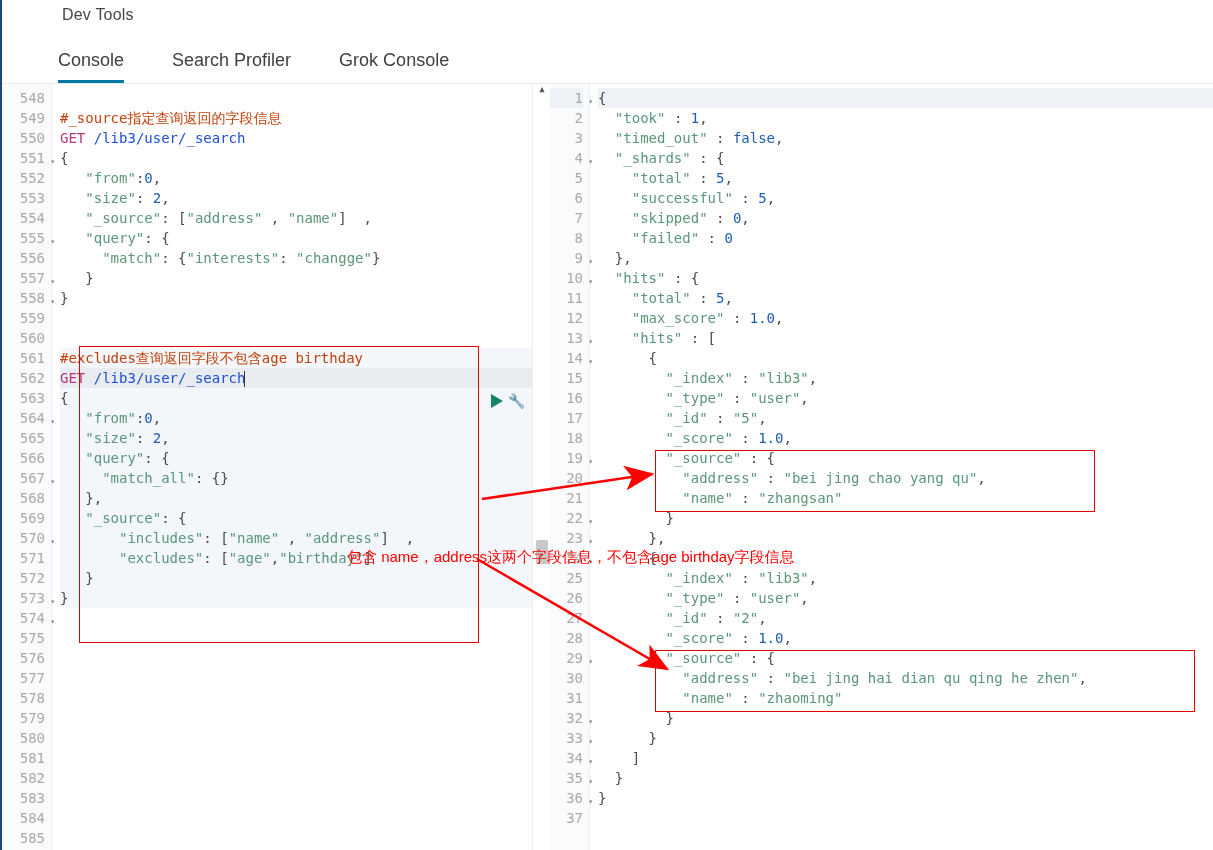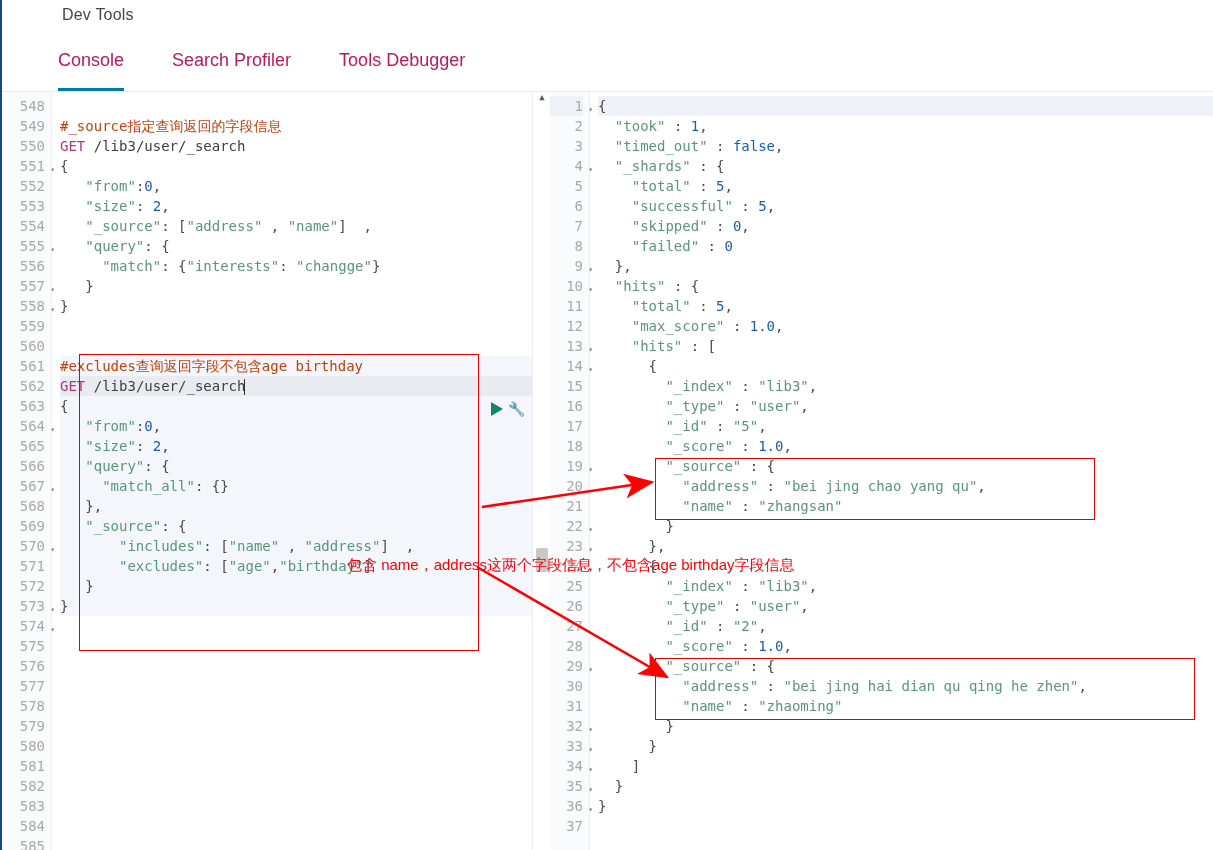--- a/index.html
+++ b/index.html
@@ -4,37 +4,37 @@
 <style>
   * { box-sizing: border-box; margin: 0; padding: 0; }
   html, body { width: 1213px; height: 850px; font-family: Consolas, Menlo, monospace; background: #fff; overflow: hidden; }
   .root { display: flex; flex-direction: column; height: 100%; border-left: 2px solid #1a4784; }
 
   
   .header { padding: 4px 0 0 28px; }
   .title { font: 16px/22px "Segoe UI", Arial, sans-serif; color: #464646; letter-spacing: .2px; margin-left: 32px; }
 
   .tabs { display: flex; gap: 48px; padding: 22px 12px 0 28px; }
-  .tab { font: 18px/24px "Segoe UI", Arial, sans-serif; color: #be185d; padding-bottom: 16px; cursor: pointer; }
+  .tab { font: 18px/24px "Segoe UI", Arial, sans-serif; color: #404040; padding-bottom: 8px; cursor: pointer; }
   .tab.active { border-bottom: 3px solid #0079a5; }
 
   .main { position: relative; display: flex; border-top: 1px solid #e6ecef; height: 767px; }
 
   
   .gutter { width: 50px; background: #fafbfc; border-right: 1px solid #eceff1; text-align: right; color: #a9a9a9; font-size: 14px; line-height: 20px; padding: 4px 6px 0 0; user-select: none; }
   .gutterR { width: 40px; background: #fafbfc; border-right: 1px solid #eceff1; text-align: right; color: #a9a9a9; font-size: 14px; line-height: 20px; padding: 4px 6px 0 0; user-select: none; }
   .gutter div, .gutterR div { height: 20px; position: relative; }
   .fold { color: #808080; position: absolute; right: -10px; top: 4px; font-size: 8px; }
 
   
   .editor { flex: 1 1 0; font-size: 14px; line-height: 20px; padding: 4px 0 0 8px; position: relative; overflow: hidden; }
   .line { height: 20px; white-space: pre; }
   .c-comment { color: #c2410c; }
   .c-method  { color: #b5387d; }
-  .c-path    { color: #404040; }
+  .c-path    { color: #1d4ed8; }
   .c-brace   { color: #4a4a4a; }
   .c-key     { color: #5a967a; }
   .c-colon   { color: #4a4a4a; }
   .c-str     { color: #5a967a; }
   .c-num     { color: #1b5db3; }
   .c-bool    { color: #1b5db3; }
 
   .highlight-block { background: #f3f6fa; }
   .cursor-line { background: #e8ecf1; }
 
@@ -63,21 +63,21 @@
 </style>
 </head>
 <body>
 <div class="root">
 
   <div class="header">
     <div class="title">Dev Tools</div>
     <div class="tabs">
       <div class="tab active">Console</div>
       <div class="tab">Search Profiler</div>
-      <div class="tab">Tools Debugger</div>
+      <div class="tab">Grok Console</div>
     </div>
   </div>
 
   <div class="main">
 
     <div class="left-pane">
       <div class="gutter" id="gutterL">
           <div>548</div>
           <div>549</div>
           <div>550</div>

